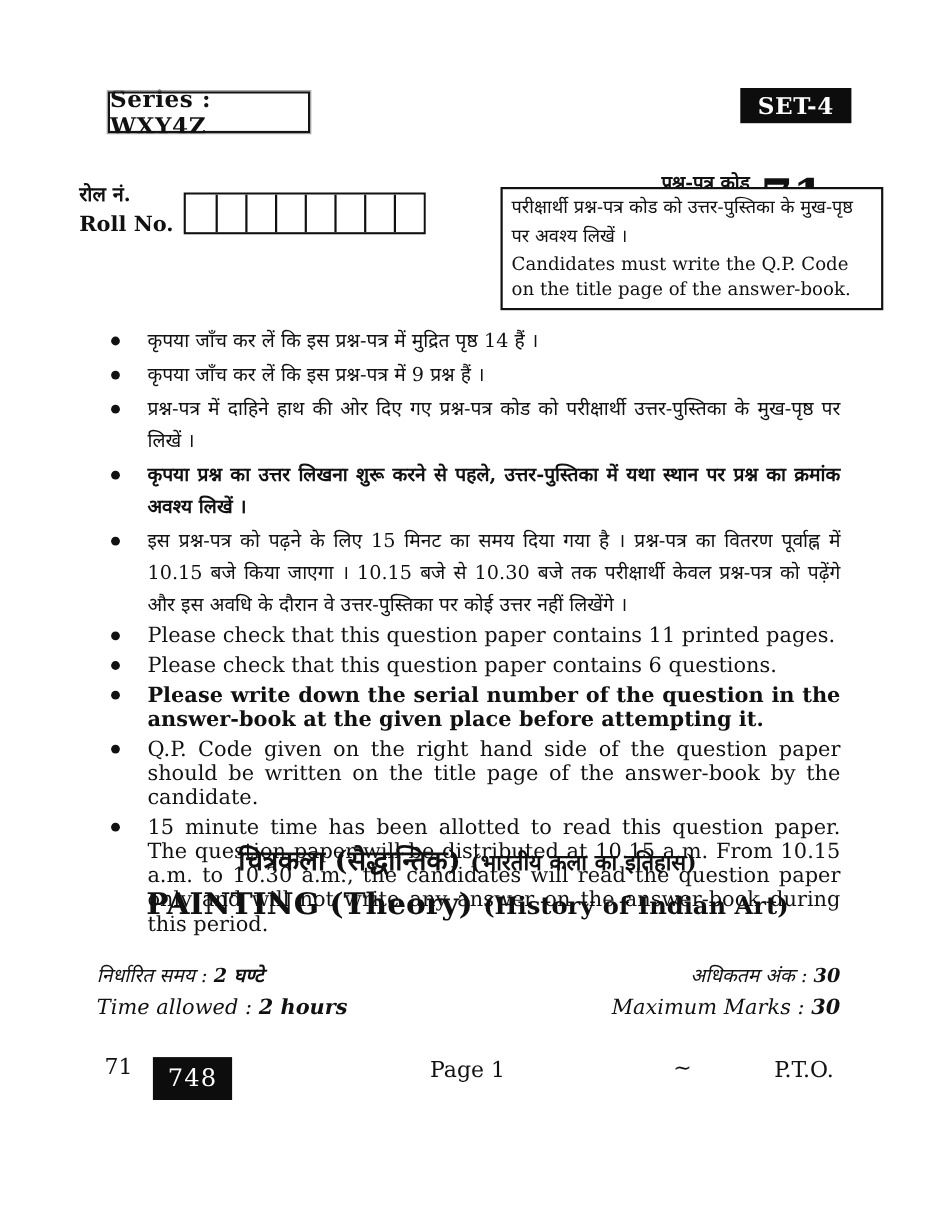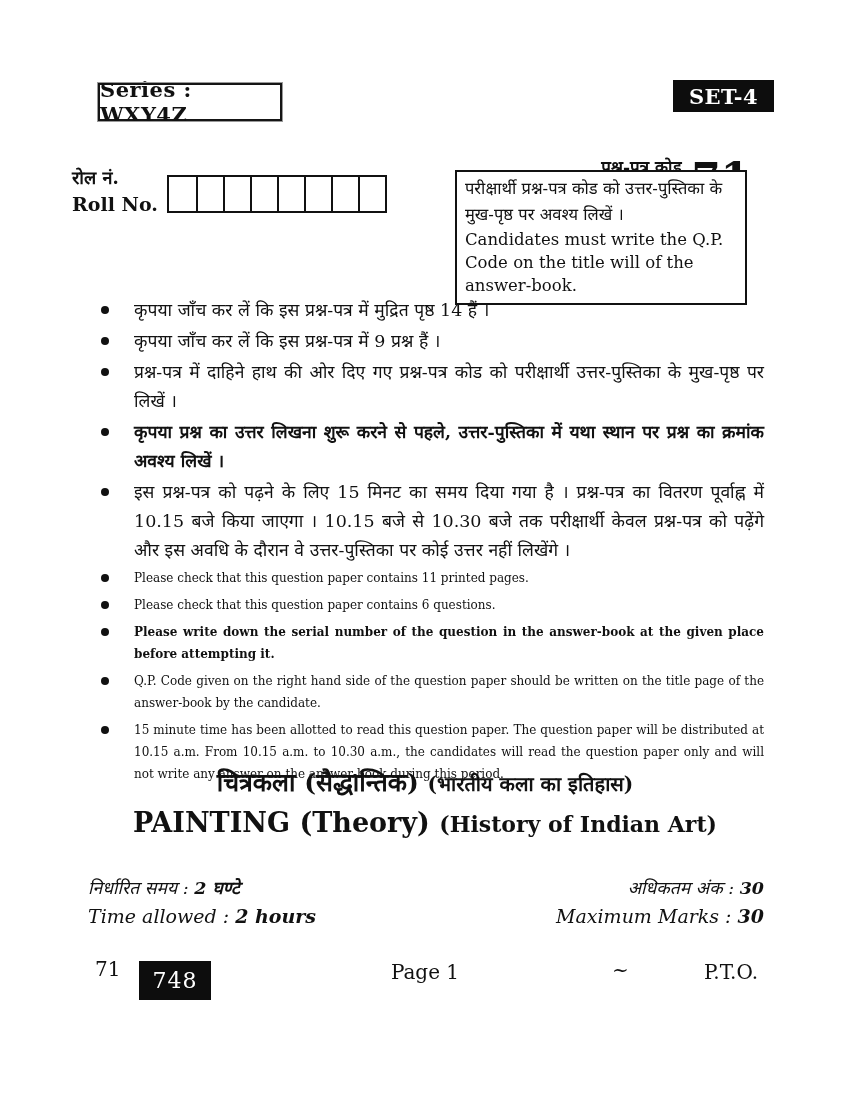--- a/index.html
+++ b/index.html
@@ -38,35 +38,35 @@
   .roll-label-en { font-size:19px; font-weight:bold; line-height:27px; }
   .roll-boxes {
     position:absolute; left:167px; top:175px; height:38px;
     display:flex; border:2px solid #111;
   }
   .roll-cell { width:27px; height:100%; border-left:2px solid #111; background:#fff; }
   .roll-cell:first-child { border-left:none; }
 
   
   .note-box {
-    position:absolute; left:455px; top:170px; width:292px; min-height:98px;
+    position:absolute; left:455px; top:170px; width:348px; min-height:98px;
     border:2px solid #111; padding:4px 8px 6px 8px; background:#fff;
   }
   .note-hi { font-size:16.5px; line-height:26px; }
   .note-en { font-size:16.5px; line-height:23px; }
 
   
   .instructions { position:absolute; left:88px; top:296px; width:676px; list-style:none; }
   .instructions li { position:relative; padding-left:46px; }
   .instructions li::before {
     content:""; position:absolute; left:13px; top:10px;
     width:8px; height:8px; border-radius:50%; background:#111;
   }
   .ins-hi { font-size:17.5px; line-height:29px; margin-bottom:2px; text-align:justify; }
-  .ins-en { font-size:12px;   line-height:22px; margin-bottom:5px; text-align:justify; }
+  .ins-en { font-size:19px;   line-height:22px; margin-bottom:5px; text-align:justify; }
   .ins-en::before { top:7px !important; }
   .bold { font-weight:bold; }
 
   
   .title-block { position:absolute; left:0; top:766px; width:850px; text-align:center; }
   .title-hi { font-size:25px; font-weight:bold; line-height:34px; }
   .title-hi .sub { font-size:20px; }
   .title-en { font-size:27px; font-weight:bold; line-height:36px; margin-top:4px; }
   .title-en .sub { font-size:22px; }
 
@@ -122,21 +122,21 @@
     <div class="roll-cell"></div>
     <div class="roll-cell"></div>
     <div class="roll-cell"></div>
     <div class="roll-cell"></div>
     <div class="roll-cell"></div>
     <div class="roll-cell"></div>
   </div>
 
   <div class="note-box">
     <div class="note-hi">परीक्षार्थी प्रश्न-पत्र कोड को उत्तर-पुस्तिका के मुख-पृष्ठ पर अवश्य लिखें ।</div>
-    <div class="note-en">Candidates must write the Q.P. Code on the title will of the answer-book.</div>
+    <div class="note-en">Candidates must write the Q.P. Code on the title page of the answer-book.</div>
   </div>
 
   <ul class="instructions">
     <li class="ins-hi">कृपया जाँच कर लें कि इस प्रश्न-पत्र में मुद्रित पृष्ठ 14 हैं ।</li>
     <li class="ins-hi">कृपया जाँच कर लें कि इस प्रश्न-पत्र में 9 प्रश्न हैं ।</li>
     <li class="ins-hi">प्रश्न-पत्र में दाहिने हाथ की ओर दिए गए प्रश्न-पत्र कोड को परीक्षार्थी उत्तर-पुस्तिका के मुख-पृष्ठ पर लिखें ।</li>
     <li class="ins-hi bold">कृपया प्रश्न का उत्तर लिखना शुरू करने से पहले, उत्तर-पुस्तिका में यथा स्थान पर प्रश्न का क्रमांक अवश्य लिखें ।</li>
     <li class="ins-hi">इस प्रश्न-पत्र को पढ़ने के लिए 15 मिनट का समय दिया गया है । प्रश्न-पत्र का वितरण पूर्वाह्न में 10.15 बजे किया जाएगा । 10.15 बजे से 10.30 बजे तक परीक्षार्थी केवल प्रश्न-पत्र को पढ़ेंगे और इस अवधि के दौरान वे उत्तर-पुस्तिका पर कोई उत्तर नहीं लिखेंगे ।</li>
     <li class="ins-en">Please check that this question paper contains 11 printed pages.</li>
     <li class="ins-en">Please check that this question paper contains 6 questions.</li>

